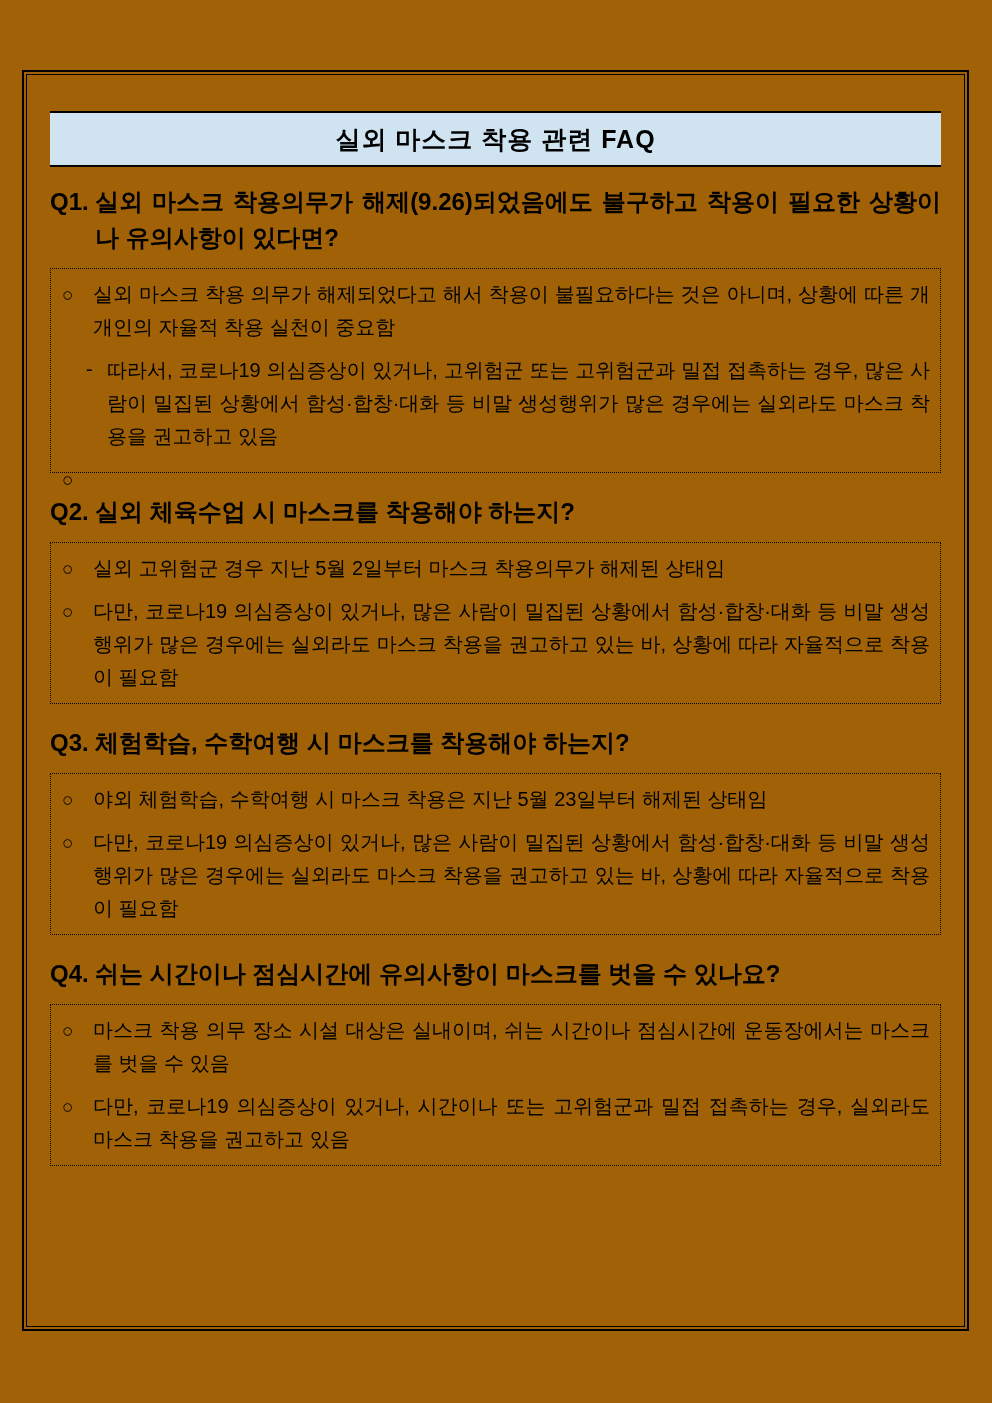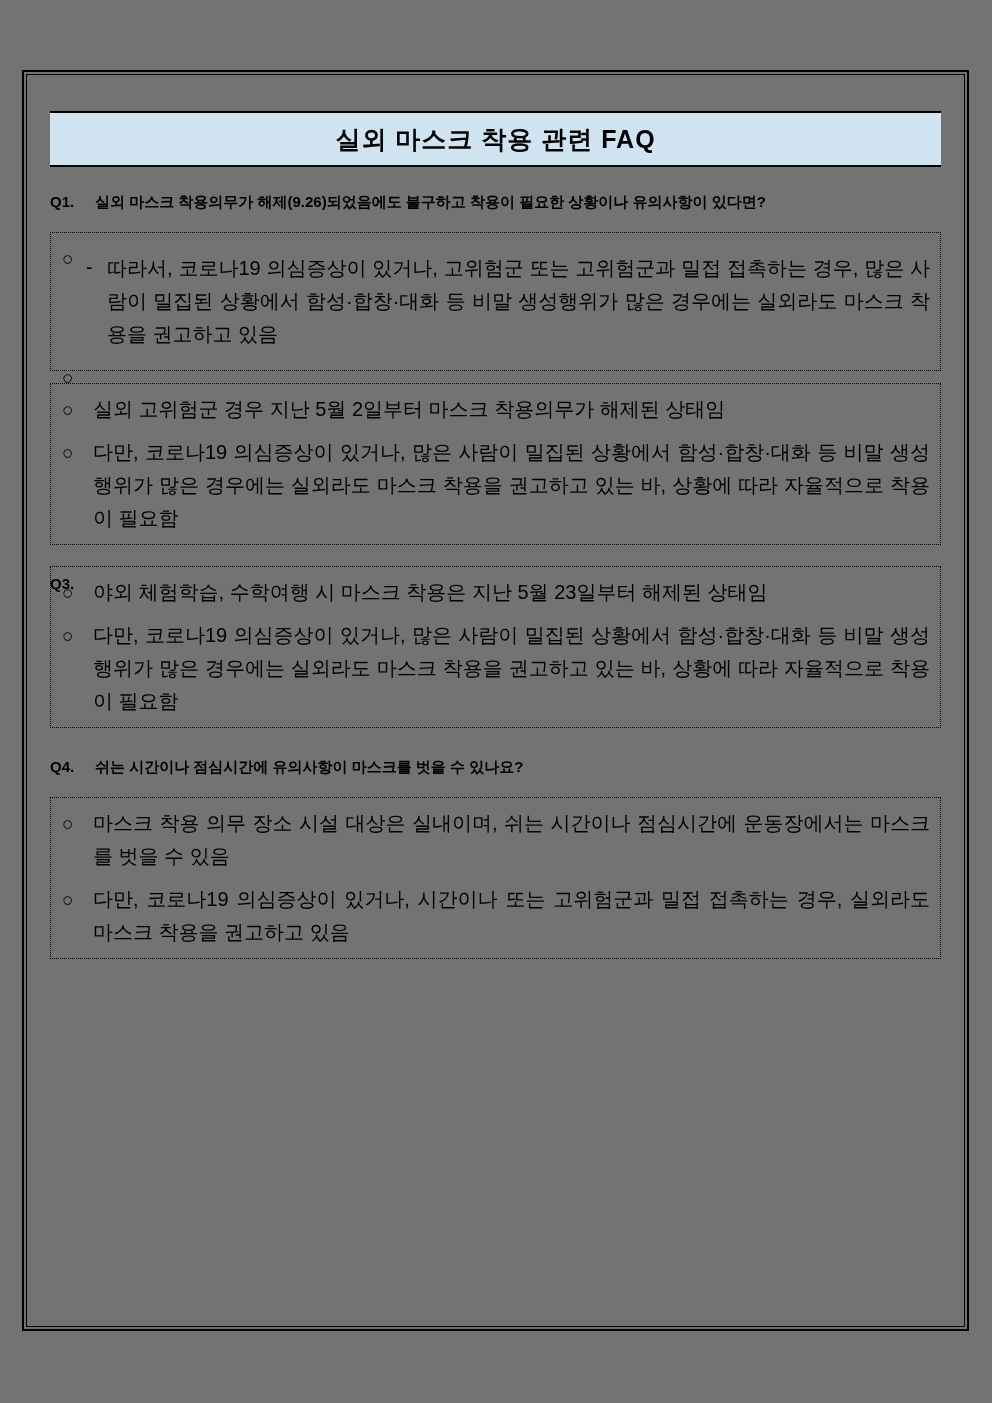--- a/index.html
+++ b/index.html
@@ -5,21 +5,21 @@
   * { margin: 0; padding: 0; box-sizing: border-box; }
   html, body { background: #ffffff; }
   body {
     font-family: "Liberation Sans", "DejaVu Sans", sans-serif;
     color: #000;
   }
   .page {
     position: relative;
     width: 992px;
     height: 1403px;
-    background: #737373;
+    background: #a16207;
     overflow: hidden;
   }
   
   .frame {
     position: absolute;
     left: 22px;
     top: 70px;
     width: 947px;
     height: 1261px;
     border: 2px solid #000;
@@ -44,21 +44,21 @@
     font-size: 25px;
     font-weight: 700;
     line-height: 34px;
     letter-spacing: 1px;
   }
   
   .faq-q {
     position: relative;
     margin-top: 21px;
     padding-left: 45px;
-    font-size: 15px;
+    font-size: 24px;
     font-weight: 700;
     line-height: 36px;
     text-align: justify;
   }
   .faq-q.first { margin-top: 17px; }
   .faq-q .qlabel {
     position: absolute;
     left: 0;
     top: 0;
     font-weight: 700;
@@ -93,43 +93,49 @@
         <div class="doc-title">실외 마스크 착용 관련 FAQ</div>
       </div>
 
       <h2 class="faq-q first">
         <span class="qlabel">Q1.</span>
         <span>실외 마스크 착용의무가 해제(9.26)되었음에도 불구하고 착용이 필요한 상황이나 유의사항이 있다면?</span>
       </h2>
       <div class="ans-box">
         <p class="ans lvl1">
           <span class="marker">○</span>
+          <span>실외 마스크 착용 의무가 해제되었다고 해서 착용이 불필요하다는 것은 아니며, 상황에 따른 개개인의 자율적 착용 실천이 중요함</span>
         </p>
         <p class="ans lvl2">
           <span class="marker">-</span>
           <span>따라서, 코로나19 의심증상이 있거나, 고위험군 또는 고위험군과 밀접 접촉하는 경우, 많은 사람이 밀집된 상황에서 함성·합창·대화 등 비말 생성행위가 많은 경우에는 실외라도 마스크 착용을 권고하고 있음</span>
         </p>
         <p class="ans lvl1">
           <span class="marker">○</span>
         </p>
       </div>
 
+      <h2 class="faq-q">
+        <span class="qlabel">Q2.</span>
+        <span>실외 체육수업 시 마스크를 착용해야 하는지?</span>
+      </h2>
       <div class="ans-box">
         <p class="ans lvl1">
           <span class="marker">○</span>
           <span>실외 고위험군 경우 지난 5월 2일부터 마스크 착용의무가 해제된 상태임</span>
         </p>
         <p class="ans lvl1">
           <span class="marker">○</span>
           <span>다만, 코로나19 의심증상이 있거나, 많은 사람이 밀집된 상황에서 함성·합창·대화 등 비말 생성행위가 많은 경우에는 실외라도 마스크 착용을 권고하고 있는 바, 상황에 따라 자율적으로 착용이 필요함</span>
         </p>
       </div>
 
       <h2 class="faq-q">
         <span class="qlabel">Q3.</span>
+        <span>체험학습, 수학여행 시 마스크를 착용해야 하는지?</span>
       </h2>
       <div class="ans-box">
         <p class="ans lvl1">
           <span class="marker">○</span>
           <span>야외 체험학습, 수학여행 시 마스크 착용은 지난 5월 23일부터 해제된 상태임</span>
         </p>
         <p class="ans lvl1">
           <span class="marker">○</span>
           <span>다만, 코로나19 의심증상이 있거나, 많은 사람이 밀집된 상황에서 함성·합창·대화 등 비말 생성행위가 많은 경우에는 실외라도 마스크 착용을 권고하고 있는 바, 상황에 따라 자율적으로 착용이 필요함</span>
         </p>

